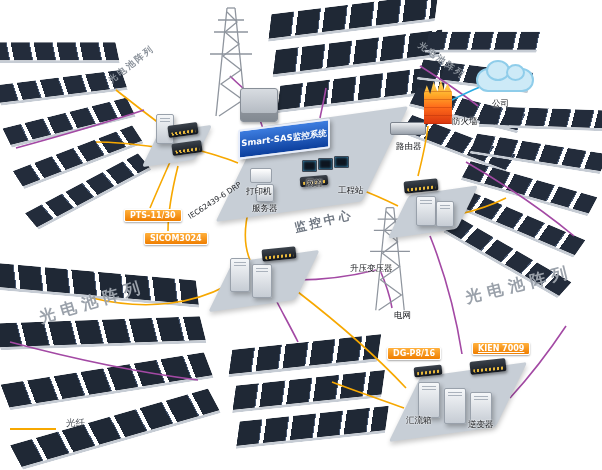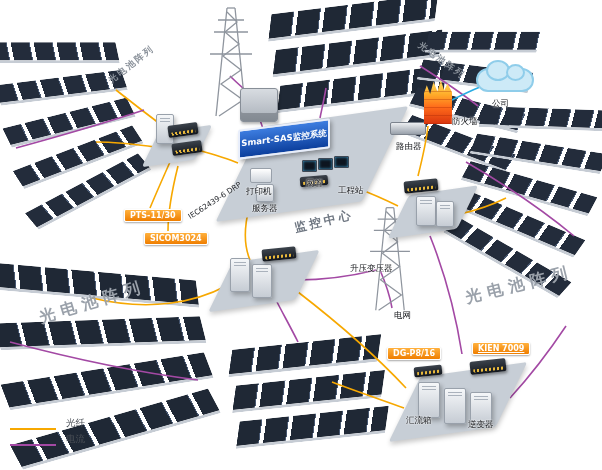--- a/index.html
+++ b/index.html
@@ -247,19 +247,15 @@
   <div class="arr-lbl-sm" style="left:104px;top:58px;transform:rotate(-38deg);">光电池阵列</div>
   <div class="arr-lbl-sm" style="left:414px;top:54px;transform:rotate(36deg);">光电池阵列</div>
   <div class="arr-lbl-lg" style="left:466px;top:288px;transform:rotate(-14deg);">光电池阵列</div>
   <div class="arr-lbl-lg" style="left:40px;top:308px;transform:rotate(-17deg);">光电池阵列</div>
 
   <div class="legend">
     <div class="legend-row">
       <span class="legend-line lg-f"></span>
       <span class="legend-label">光纤</span>
     </div>
-    <div class="legend-row">
-      <span class="legend-line lg-c"></span>
-      <span class="legend-label">电流</span>
-    </div>
   </div>
 
 </div>
 
 </body></html>

